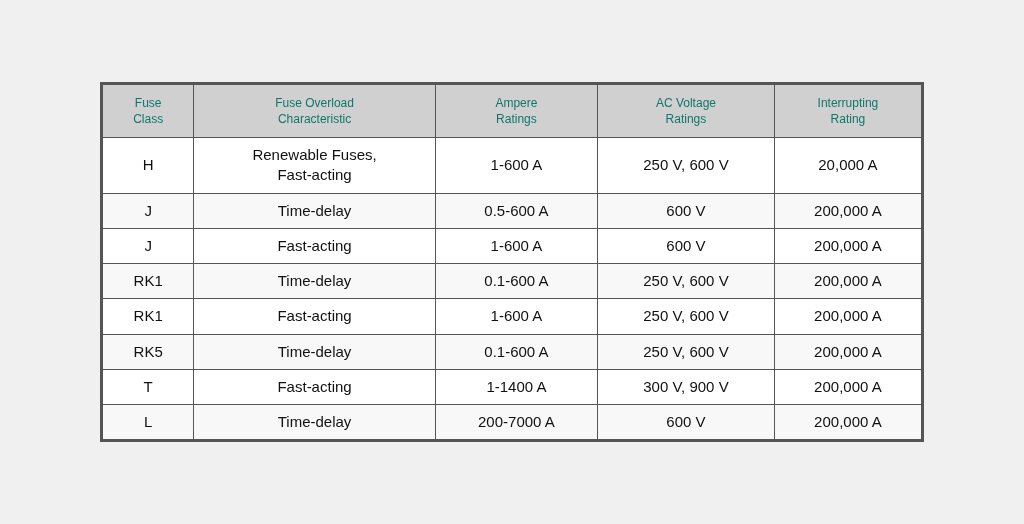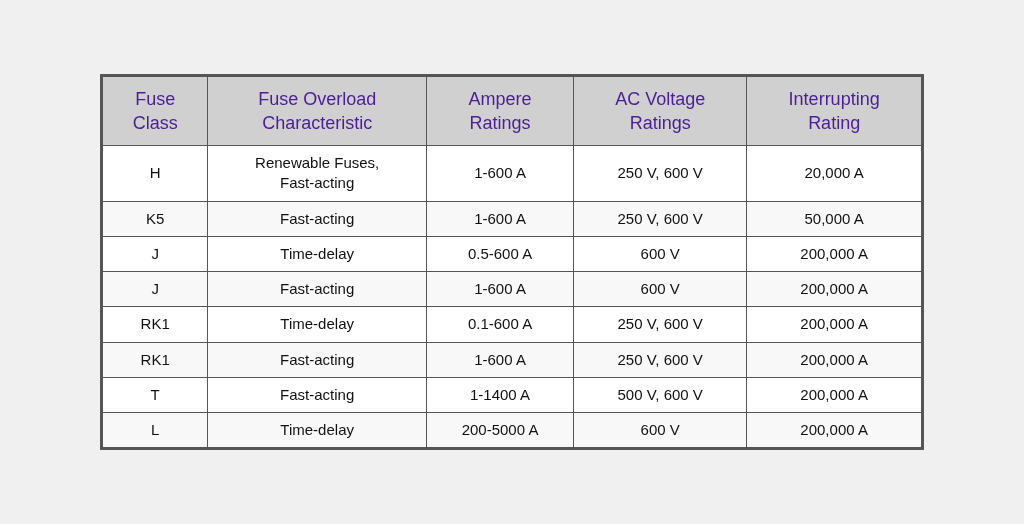--- a/index.html
+++ b/index.html
@@ -25,24 +25,24 @@
 
     table {
       border-collapse: collapse;
       width: 820px;
     }
 
     thead tr th {
       background: #d0d0d0;
       border: 1.5px solid #555;
       padding: 10px 12px;
-      font-size: 18px;
+      font-size: 12px;
       font-weight: normal;
       line-height: 1.35;
-      color: #4c1d95;
+      color: #0f766e;
     }
 
     tbody tr td {
       border: 1.5px solid #555;
       text-align: center;
       padding: 7px 10px;
       font-size: 15px;
       color: #111;
       line-height: 1.35;
     }
@@ -71,27 +71,20 @@
     </thead>
     <tbody id="table-body">
     <tr>
           <td>H</td>
           <td>Renewable Fuses,<br>Fast-acting</td>
           <td>1-600 A</td>
           <td>250 V, 600 V</td>
           <td>20,000 A</td>
         </tr>
         <tr>
-          <td>K5</td>
-          <td>Fast-acting</td>
-          <td>1-600 A</td>
-          <td>250 V, 600 V</td>
-          <td>50,000 A</td>
-        </tr>
-        <tr>
           <td>J</td>
           <td>Time-delay</td>
           <td>0.5-600 A</td>
           <td>600 V</td>
           <td>200,000 A</td>
         </tr>
         <tr>
           <td>J</td>
           <td>Fast-acting</td>
           <td>1-600 A</td>
@@ -106,28 +99,35 @@
           <td>200,000 A</td>
         </tr>
         <tr>
           <td>RK1</td>
           <td>Fast-acting</td>
           <td>1-600 A</td>
           <td>250 V, 600 V</td>
           <td>200,000 A</td>
         </tr>
         <tr>
+          <td>RK5</td>
+          <td>Time-delay</td>
+          <td>0.1-600 A</td>
+          <td>250 V, 600 V</td>
+          <td>200,000 A</td>
+        </tr>
+        <tr>
           <td>T</td>
           <td>Fast-acting</td>
           <td>1-1400 A</td>
-          <td>500 V, 600 V</td>
+          <td>300 V, 900 V</td>
           <td>200,000 A</td>
         </tr>
         <tr>
           <td>L</td>
           <td>Time-delay</td>
-          <td>200-5000 A</td>
+          <td>200-7000 A</td>
           <td>600 V</td>
           <td>200,000 A</td>
         </tr>
       </tbody>
   </table>
 </div>
 
 </body></html>

